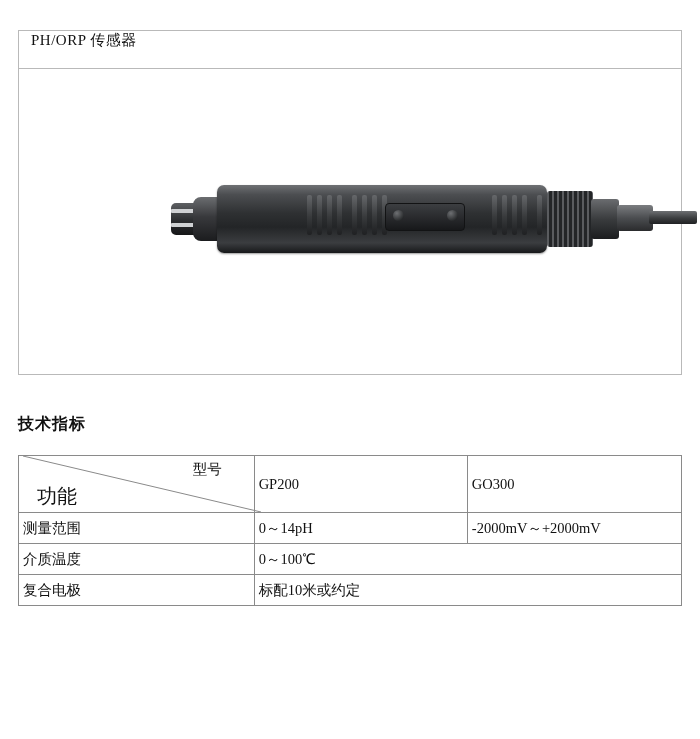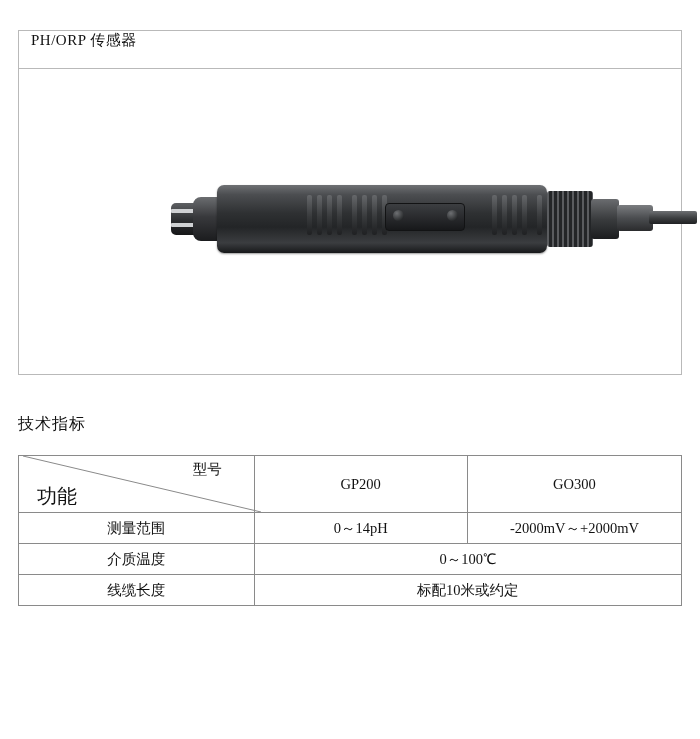--- a/index.html
+++ b/index.html
@@ -200,37 +200,37 @@
     background: linear-gradient(to bottom, #6d6f72, #3b3d3f 55%, #202123);
     border-radius: 2px;
   }
 
   
   .spec-heading {
     position: absolute;
     left: 18px;
     top: 414px;
     font-size: 16px;
-    font-weight: normal;
+    font-weight: bold;
     color: #111;
     letter-spacing: 1px;
   }
 
   table.spec {
     position: absolute;
     left: 18px;
     top: 455px;
     width: 664px;
     border-collapse: collapse;
     font-size: 14.5px;
     color: #111;
   }
   table.spec td {
     border: 1px solid #8a8a8a;
-    text-align: center;
+    text-align: left;
     height: 30px;
     padding: 0 4px;
     line-height: 1.25;
     margin-left: 48px;
   }
   table.spec tr.header-row td {
     height: 56px;
   }
   td.corner {
     position: relative;
@@ -345,19 +345,19 @@
       </tr>
 
 
       <tr>
         <td class="rowlabel">介质温度</td>
         <td colspan="2">0～100℃</td>
       </tr>
 
 
       <tr>
-        <td class="rowlabel">线缆长度</td>
+        <td class="rowlabel">复合电极</td>
         <td colspan="2">标配10米或约定</td>
       </tr>
     </tbody>
   </table>
 
 </div>
 
 </body></html>

